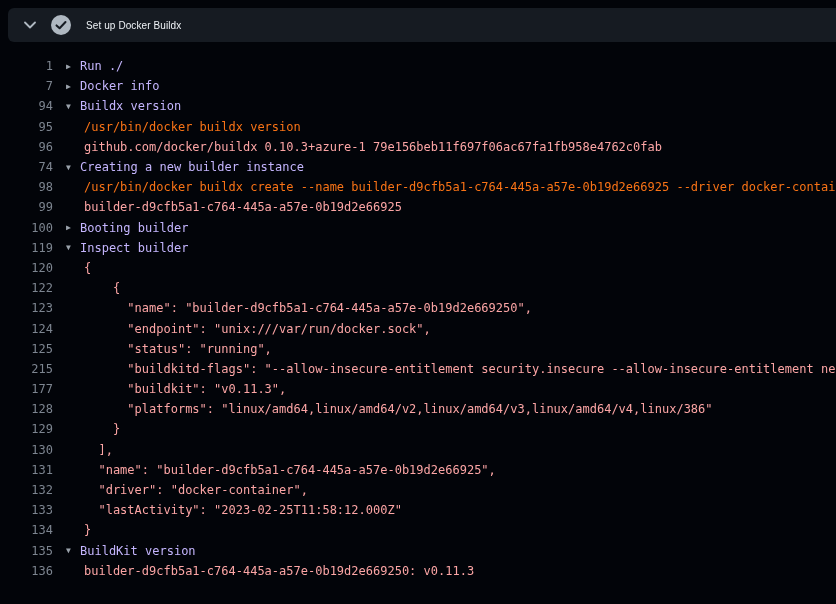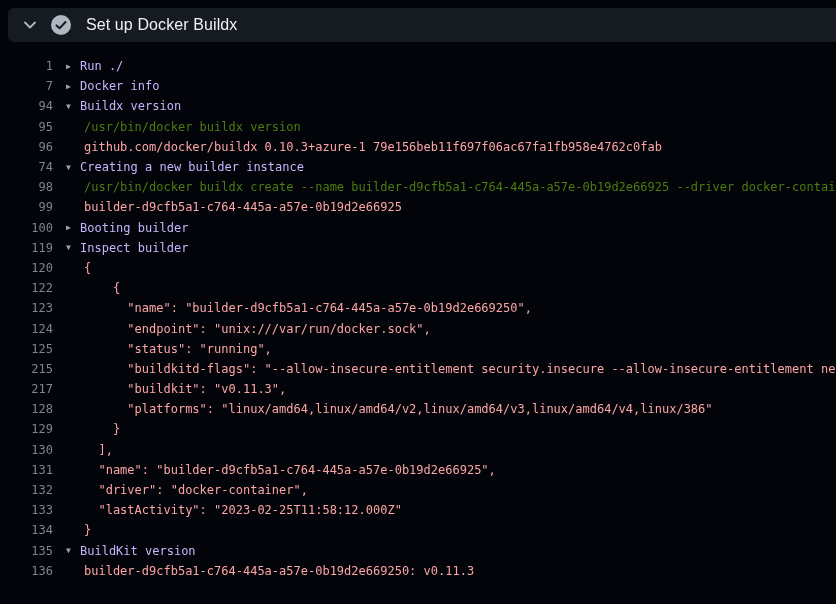--- a/index.html
+++ b/index.html
@@ -23,21 +23,21 @@
     width:32px;display:flex;justify-content:center;align-items:center;
     margin-left:6px;color:#afb8c1;
   }
   .check-badge{
     width:22px;height:22px;margin-left:4px;flex:0 0 auto;
     display:flex;align-items:center;justify-content:center;
   }
   .step-title{
     margin-left:14px;
     color:#eef2f6;
-    font-size:16px;
+    font-size:10px;
     font-weight:500;
     letter-spacing:.1px;
   }
   
   .log{
     position:absolute;left:0;top:48px;width:836px;
     font-family:"DejaVu Sans Mono","Liberation Mono",monospace;
     font-size:12px;
     padding-top:8px;
   }
@@ -56,21 +56,21 @@
   .body{display:flex;align-items:center;white-space:pre;}
   .row.cmd .body,.row.out .body{padding-left:31px;}
   .row.group-collapsed .body,.row.group-expanded .body{padding-left:13px;}
   .arrow{
     width:14px;
     font-size:8px;
     color:#9aa2ab;
     display:inline-flex;align-items:center;
   }
   .row.group-collapsed .txt,.row.group-expanded .txt{color:#c4b5fd;}
-  .row.cmd .txt{color:#4d7c0f;}
+  .row.cmd .txt{color:#f97316;}
   .row.out .txt{color:#fca5a5;}
   .row.group-collapsed,.row.group-expanded{cursor:pointer;}
 </style>
 </head>
 <body>
 
 <div class="step-header">
   <span class="chev">
     <svg width="12" height="8" viewBox="0 0 12 8" fill="none">
       <path d="M1 1.5 L6 6.5 L11 1.5" stroke="#afb8c1" stroke-width="1.8" stroke-linecap="round" stroke-linejoin="round"></path>
@@ -95,21 +95,21 @@
     <div class="row cmd"><span class="num">98</span><span class="body"><span class="txt">/usr/bin/docker buildx create --name builder-d9cfb5a1-c764-445a-a57e-0b19d2e66925 --driver docker-container</span></span></div>
     <div class="row out"><span class="num">99</span><span class="body"><span class="txt">builder-d9cfb5a1-c764-445a-a57e-0b19d2e66925</span></span></div>
     <div class="row group-collapsed"><span class="num">100</span><span class="body"><span class="arrow">▶</span><span class="txt">Booting builder</span></span></div>
     <div class="row group-expanded"><span class="num">119</span><span class="body"><span class="arrow">▼</span><span class="txt">Inspect builder</span></span></div>
     <div class="row out"><span class="num">120</span><span class="body"><span class="txt">{</span></span></div>
     <div class="row out"><span class="num">122</span><span class="body"><span class="txt">    {</span></span></div>
     <div class="row out"><span class="num">123</span><span class="body"><span class="txt">      "name": "builder-d9cfb5a1-c764-445a-a57e-0b19d2e669250",</span></span></div>
     <div class="row out"><span class="num">124</span><span class="body"><span class="txt">      "endpoint": "unix:///var/run/docker.sock",</span></span></div>
     <div class="row out"><span class="num">125</span><span class="body"><span class="txt">      "status": "running",</span></span></div>
     <div class="row out"><span class="num">215</span><span class="body"><span class="txt">      "buildkitd-flags": "--allow-insecure-entitlement security.insecure --allow-insecure-entitlement network.host",</span></span></div>
-    <div class="row out"><span class="num">217</span><span class="body"><span class="txt">      "buildkit": "v0.11.3",</span></span></div>
+    <div class="row out"><span class="num">177</span><span class="body"><span class="txt">      "buildkit": "v0.11.3",</span></span></div>
     <div class="row out"><span class="num">128</span><span class="body"><span class="txt">      "platforms": "linux/amd64,linux/amd64/v2,linux/amd64/v3,linux/amd64/v4,linux/386"</span></span></div>
     <div class="row out"><span class="num">129</span><span class="body"><span class="txt">    }</span></span></div>
     <div class="row out"><span class="num">130</span><span class="body"><span class="txt">  ],</span></span></div>
     <div class="row out"><span class="num">131</span><span class="body"><span class="txt">  "name": "builder-d9cfb5a1-c764-445a-a57e-0b19d2e66925",</span></span></div>
     <div class="row out"><span class="num">132</span><span class="body"><span class="txt">  "driver": "docker-container",</span></span></div>
     <div class="row out"><span class="num">133</span><span class="body"><span class="txt">  "lastActivity": "2023-02-25T11:58:12.000Z"</span></span></div>
     <div class="row out"><span class="num">134</span><span class="body"><span class="txt">}</span></span></div>
     <div class="row group-expanded"><span class="num">135</span><span class="body"><span class="arrow">▼</span><span class="txt">BuildKit version</span></span></div>
     <div class="row out"><span class="num">136</span><span class="body"><span class="txt">builder-d9cfb5a1-c764-445a-a57e-0b19d2e669250: v0.11.3</span></span></div>
   </div>

